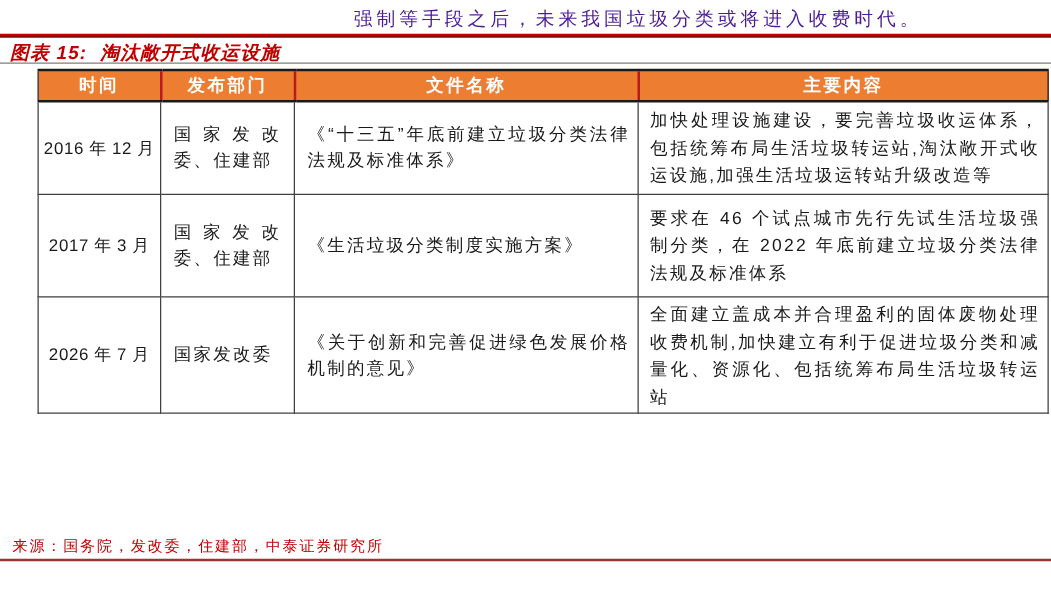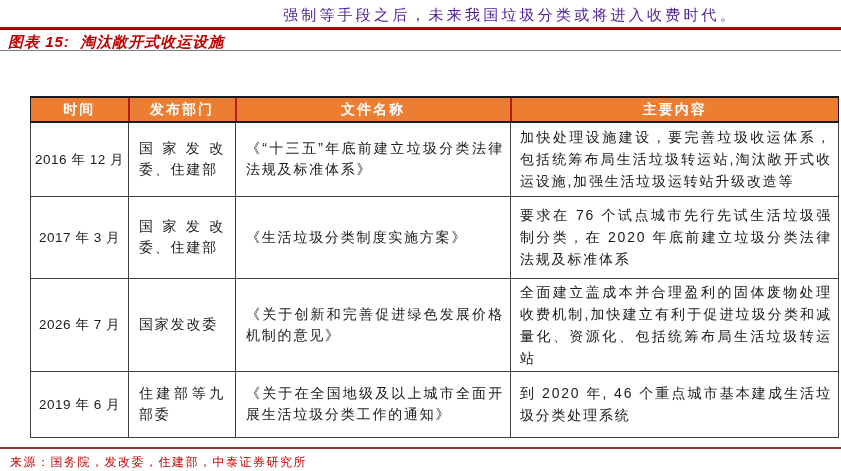--- a/index.html
+++ b/index.html
@@ -31,21 +31,20 @@
     color:var(--accent-red);letter-spacing:1px;white-space:pre;
   }
   .rule-thin{
     position:absolute;top:50px;left:0;width:841px;height:1px;
     background:#7f7f7f;
   }
   table.policy{
     position:absolute;top:55px;left:30px;width:808px;
     border-collapse:collapse;table-layout:fixed;
     border:1.5px solid #1a1a1a;
-    margin-top:41px;
   }
   col.c-time{width:98px;}
   col.c-dept{width:107px;}
   col.c-doc{width:275px;}
   col.c-content{width:328px;}
   th{
     background:var(--header-bg);color:#fff;
     font-size:14px;font-weight:bold;letter-spacing:2px;
     text-align:center;vertical-align:middle;
     border-top:2px solid #1a1a1a;border-bottom:2px solid #1a1a1a;
@@ -64,21 +63,21 @@
   td.doc{padding:2px 6px 2px 10px;text-align:justify;text-justify:inter-character;}
   td.content{padding:2px 6px 2px 9px;text-align:justify;text-justify:inter-character;line-height:22px;}
   tr.r0{height:53px;} tr.r1{height:74px;} tr.r2{height:82px;}
   tr.r3{height:91px;} tr.r4{height:66px;}
   .rule-bottom{
     position:absolute;top:447px;left:0;width:841px;height:2px;
     background:var(--rule-bottom);
   }
   .source-line{
     position:absolute;top:429px;left:10px;
-    font-size:12px;letter-spacing:1.5px;color:var(--accent-red);margin-top:25px;
+    font-size:12px;letter-spacing:1.5px;color:var(--accent-red);
   }
 </style>
 </head>
 <body>
 
 <div class="top-sentence">强制等手段之后，未来我国垃圾分类或将进入收费时代。</div>
 
 <div class="rule-top"></div>
 
 <div class="fig-title">图表 15:  淘汰敞开式收运设施</div>
@@ -104,32 +103,26 @@
     <tr class="r1">
       <td class="time">2016 年 12 月</td>
       <td class="dept">国家发改委、住建部</td>
       <td class="doc">《“十三五”年底前建立垃圾分类法律法规及标准体系》</td>
       <td class="content">加快处理设施建设，要完善垃圾收运体系，包括统筹布局生活垃圾转运站,淘汰敞开式收运设施,加强生活垃圾运转站升级改造等</td>
     </tr>
     <tr class="r2">
       <td class="time">2017 年 3 月</td>
       <td class="dept">国家发改委、住建部</td>
       <td class="doc">《生活垃圾分类制度实施方案》</td>
-      <td class="content">要求在 76 个试点城市先行先试生活垃圾强制分类，在 2020 年底前建立垃圾分类法律法规及标准体系</td>
+      <td class="content">要求在 46 个试点城市先行先试生活垃圾强制分类，在 2022 年底前建立垃圾分类法律法规及标准体系</td>
     </tr>
     <tr class="r3">
       <td class="time">2026 年 7 月</td>
       <td class="dept">国家发改委</td>
       <td class="doc">《关于创新和完善促进绿色发展价格机制的意见》</td>
       <td class="content">全面建立盖成本并合理盈利的固体废物处理收费机制,加快建立有利于促进垃圾分类和减量化、资源化、包括统筹布局生活垃圾转运站</td>
-    </tr>
-    <tr class="r4">
-      <td class="time">2019 年 6 月</td>
-      <td class="dept">住建部等九部委</td>
-      <td class="doc">《关于在全国地级及以上城市全面开展生活垃圾分类工作的通知》</td>
-      <td class="content">到 2020 年, 46 个重点城市基本建成生活垃圾分类处理系统</td>
     </tr>
   </tbody>
 </table>
 
 <div class="rule-bottom"></div>
 
 <div class="source-line">来源：国务院，发改委，住建部，中泰证券研究所</div>
 
 </body></html>

